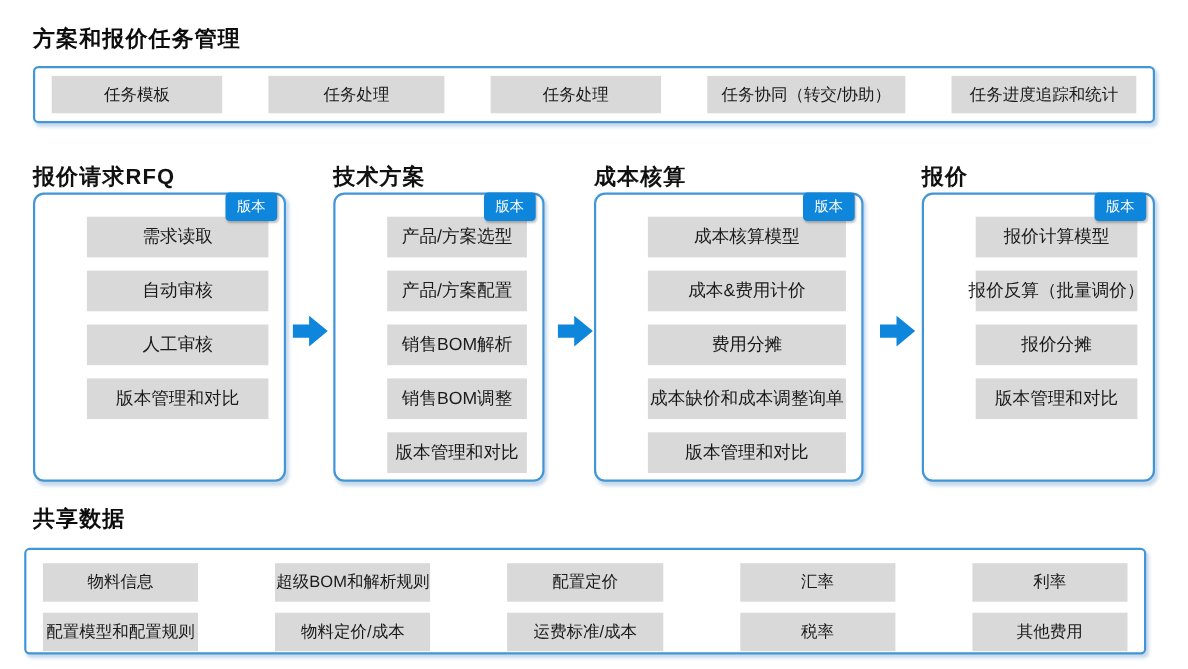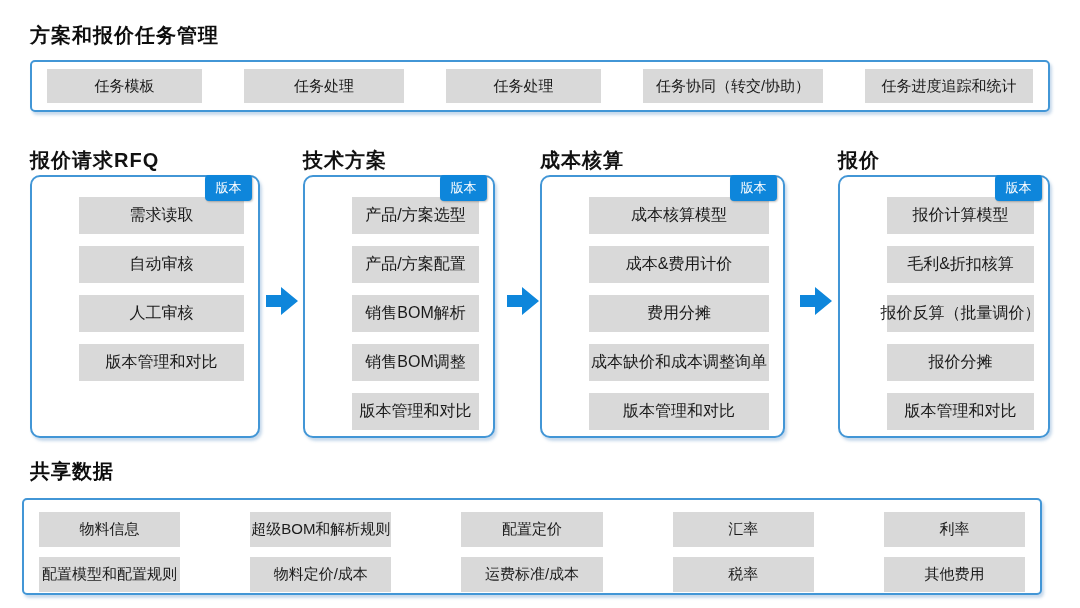--- a/index.html
+++ b/index.html
@@ -132,21 +132,20 @@
 
   <svg class="arrow" style="left:800px" viewBox="0 0 32 28">
     <path d="M0,8 H15 V0 L32,14 L15,28 V20 H0 Z" fill="#0e86db"></path>
   </svg>
 
   <div class="col" style="left:838px; width:212px;">
     <div class="col-title">报价</div>
     <div class="tag">版本</div>
     <div class="col-panel">
       <div class="gbox">报价计算模型</div>
-      <div class="gbox">毛利&amp;折扣核算</div>
       <div class="gbox">报价反算（批量调价）</div>
       <div class="gbox">报价分摊</div>
       <div class="gbox">版本管理和对比</div>
     </div>
   </div>
 
   <div class="sec-title t3">共享数据</div>
   <div class="panel shared">
     <div class="gbox">物料信息</div>
     <div class="gbox">超级BOM和解析规则</div>

